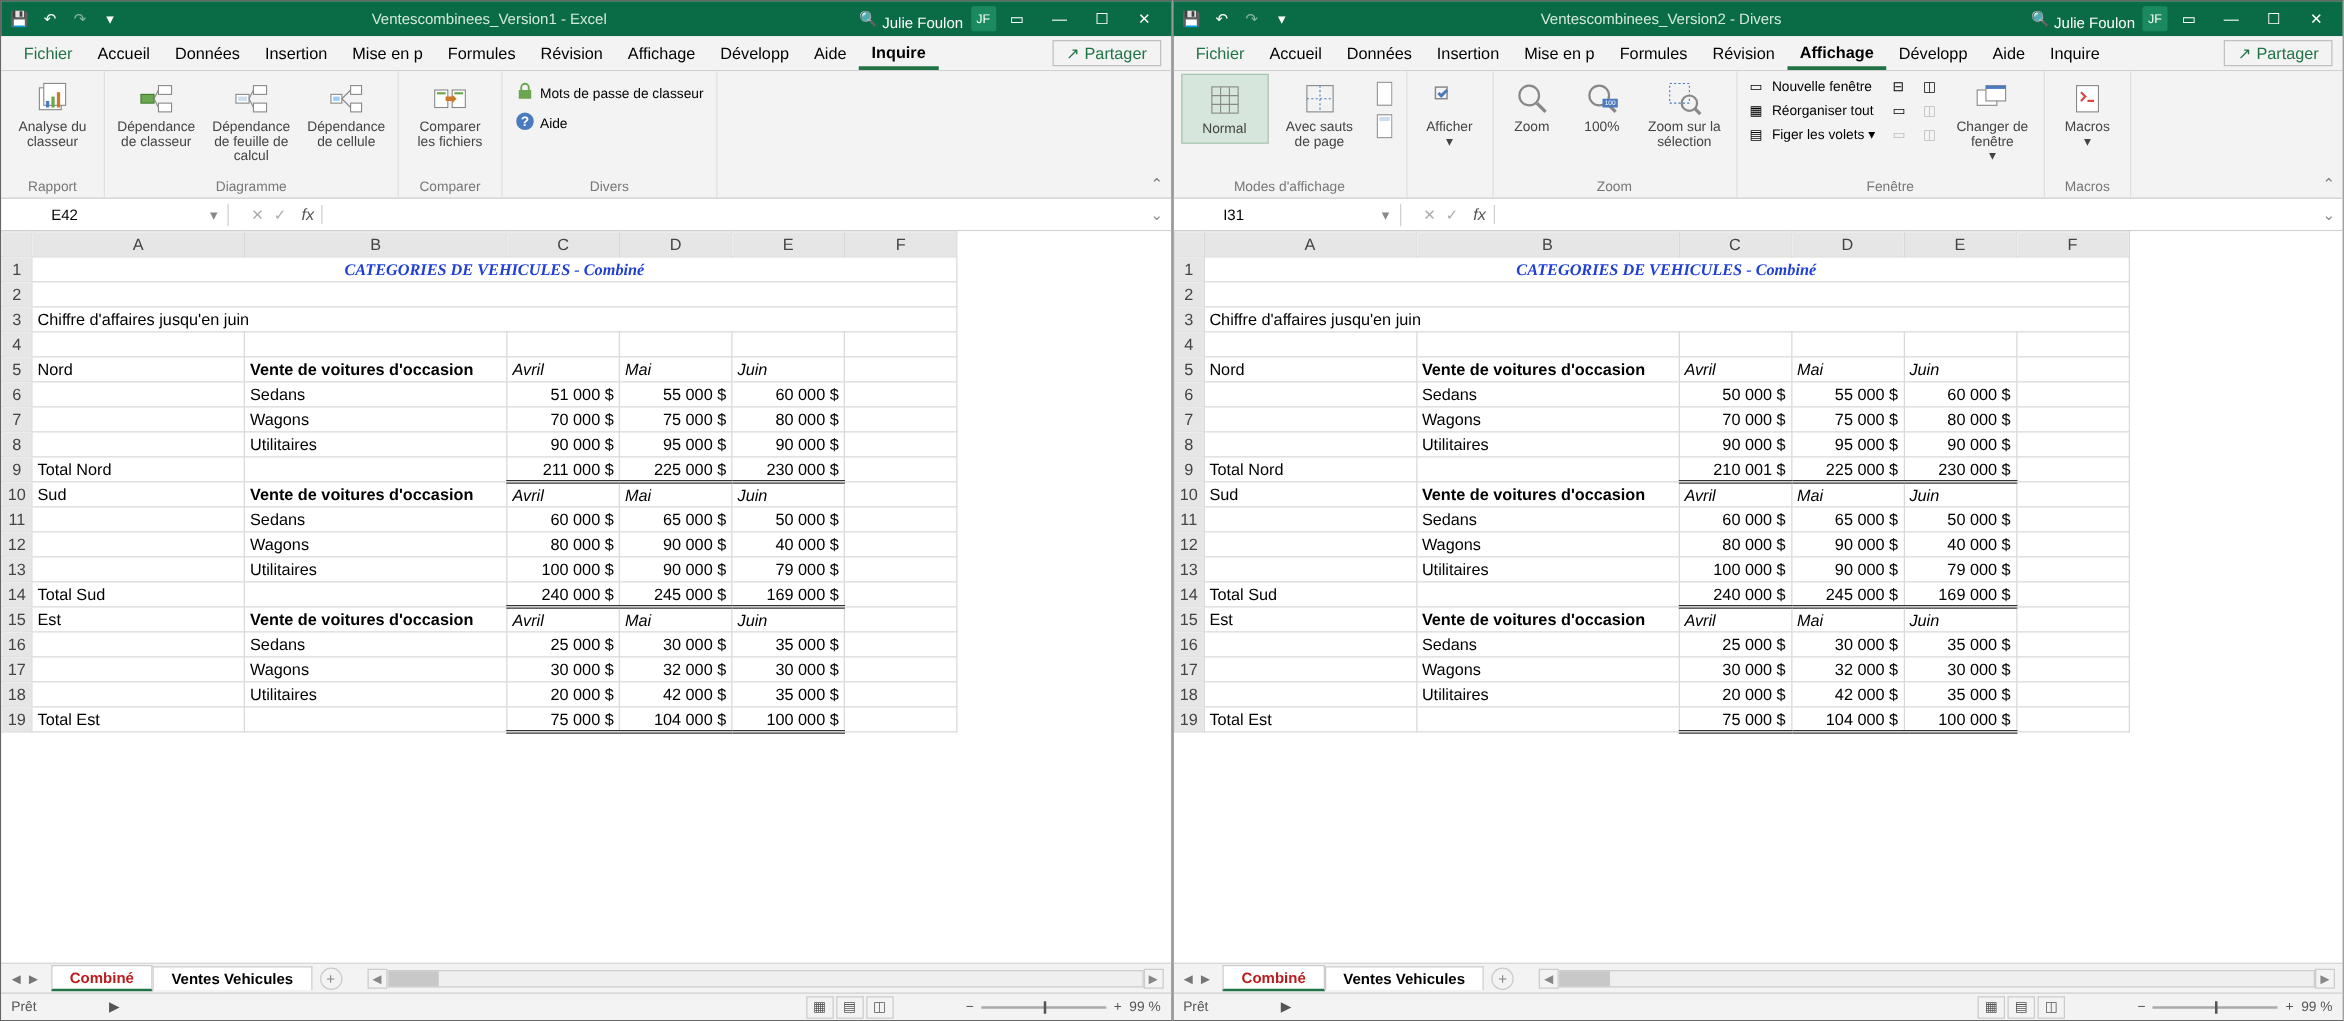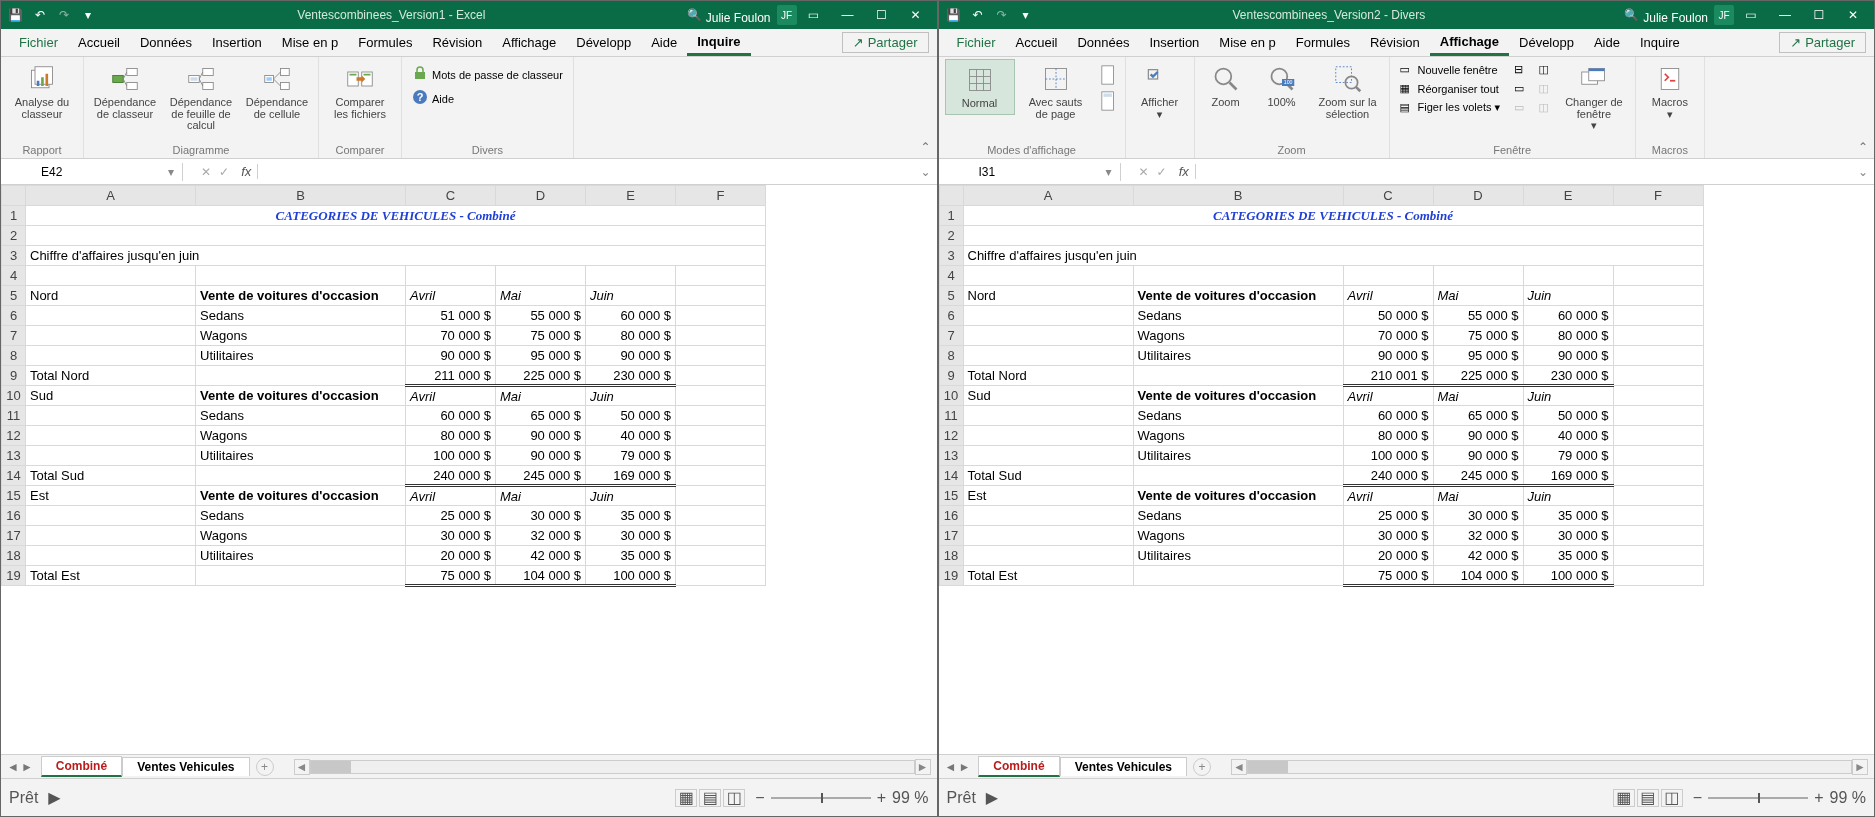--- a/index.html
+++ b/index.html
@@ -52,21 +52,21 @@
 .sheettabs { display: flex; align-items: center; background: #f3f3f3; border-top: 1px solid #d0d0d0; height: 24px; padding: 0 6px; }
 .sheettabs .nav { display: flex; gap: 2px; margin-right: 8px; }
 .sheettabs .nav span { cursor: pointer; color: #777; }
 .sheettabs .stab { padding: 2px 14px; border: 1px solid #ccc; border-bottom: none; background: #fff; cursor: pointer; font-size: 12px; font-weight: bold; }
 .sheettabs .stab.active { font-weight: bold; color: #b91c1c; border-bottom: 2px solid #217346; }
 .sheettabs .add { margin-left: 6px; color: #888; border: 1px solid #ccc; border-radius: 50%; width: 18px; height: 18px; display: flex; align-items: center; justify-content: center; cursor: pointer; }
 .sheettabs .hscroll { flex: 1; margin-left: 20px; display: flex; align-items: center; }
 .sheettabs .hscroll .arrow { width: 16px; height: 16px; border:1px solid #ccc; display:flex;align-items:center;justify-content:center;color:#888;cursor:pointer;}
 .sheettabs .hscroll .track { flex:1; height: 14px; border:1px solid #ccc; background: #efefef; position: relative; }
 .sheettabs .hscroll .thumb { position:absolute; left:0; width:40px; height:100%; background:#c8c8c8; }
-.statusbar { display: flex; align-items: center; background: #f3f3f3; border-top: 1px solid #d0d0d0; height: 38px; padding: 0 8px; font-size: 16px; color: #555; }
+.statusbar { display: flex; align-items: center; background: #f3f3f3; border-top: 1px solid #d0d0d0; height: 22px; padding: 0 8px; font-size: 11px; color: #555; gap: 48px; }
 .statusbar .spacer { flex: 1; }
 .statusbar .views { display: flex; gap: 2px; margin-right: 10px; }
 .statusbar .vbtn { width: 22px; height: 18px; border: 1px solid #ccc; display:flex;align-items:center;justify-content:center;cursor:pointer;}
 .statusbar .zoom { display:flex;align-items:center;gap:6px;}
 .statusbar .slider { width: 100px; height: 2px; background:#aaa; position:relative;}
 .statusbar .slider::before { content:""; position:absolute;left:50%;top:-4px;width:2px;height:10px;background:#555;}
 svg .st1 { fill: #4b7bbf; } svg .st2 { fill: #6aa84f; } svg .st3 { fill: #cc7a29; }
 </style>
 </head>
 <body>

